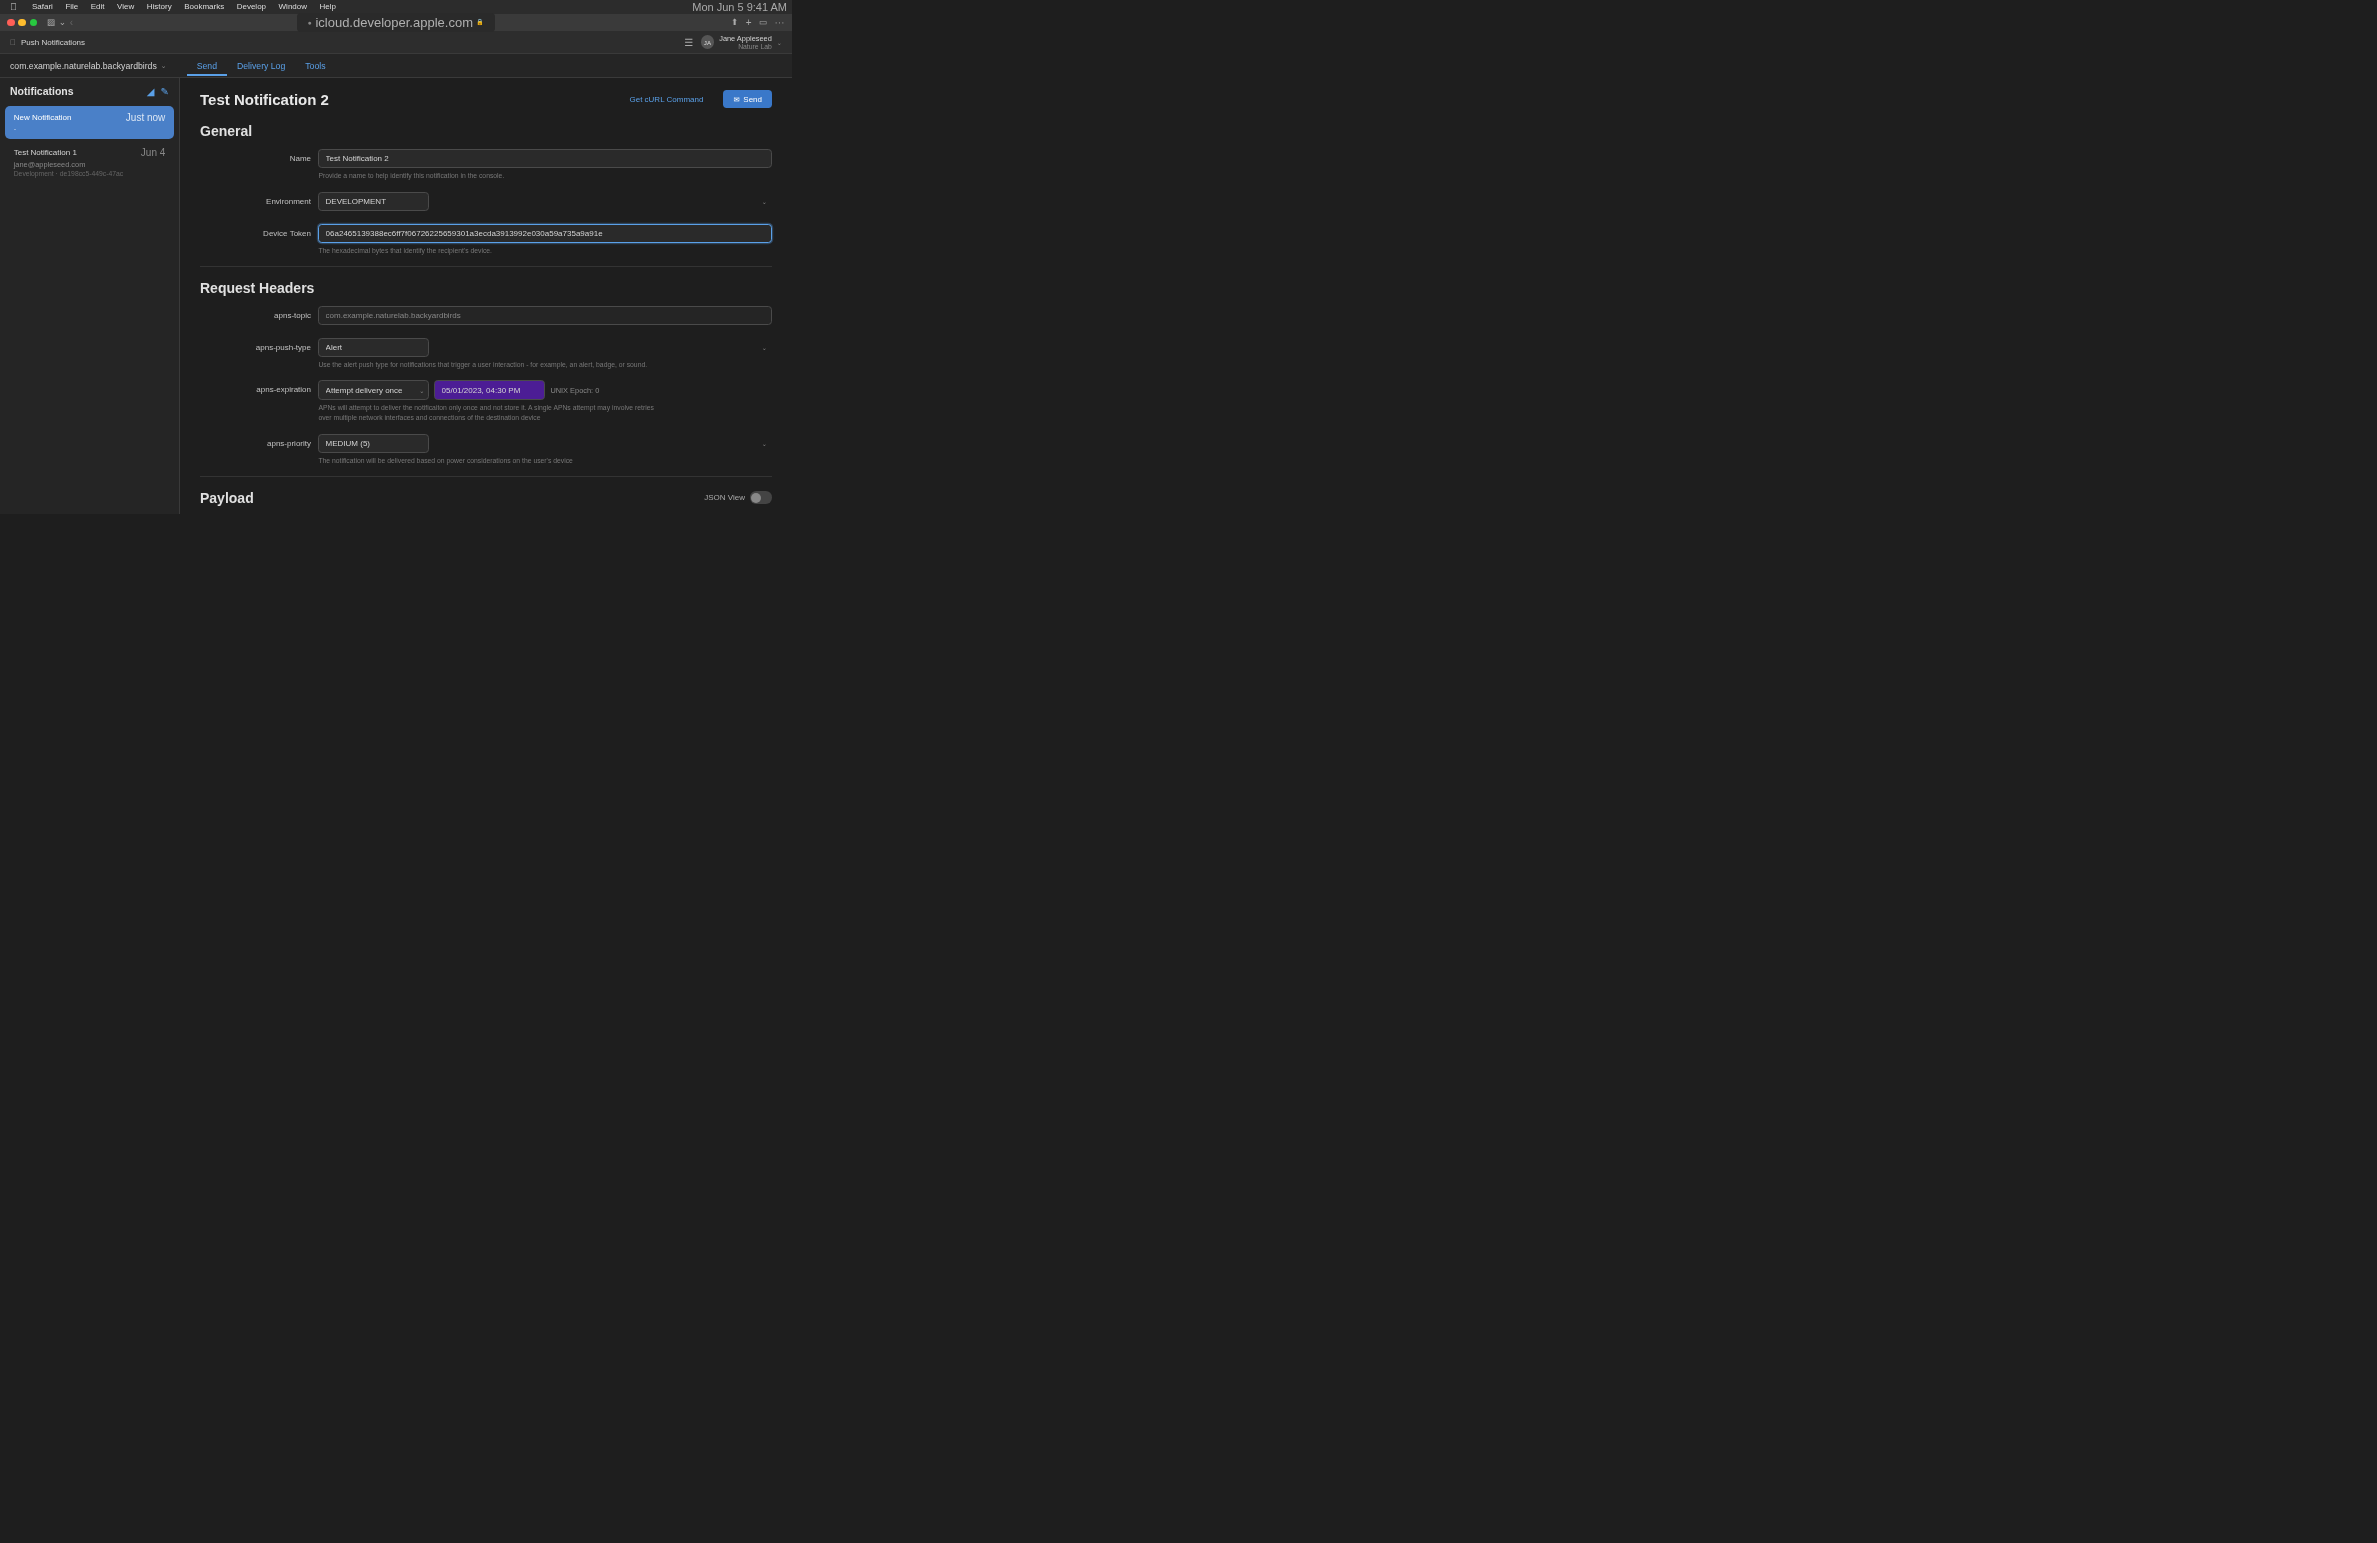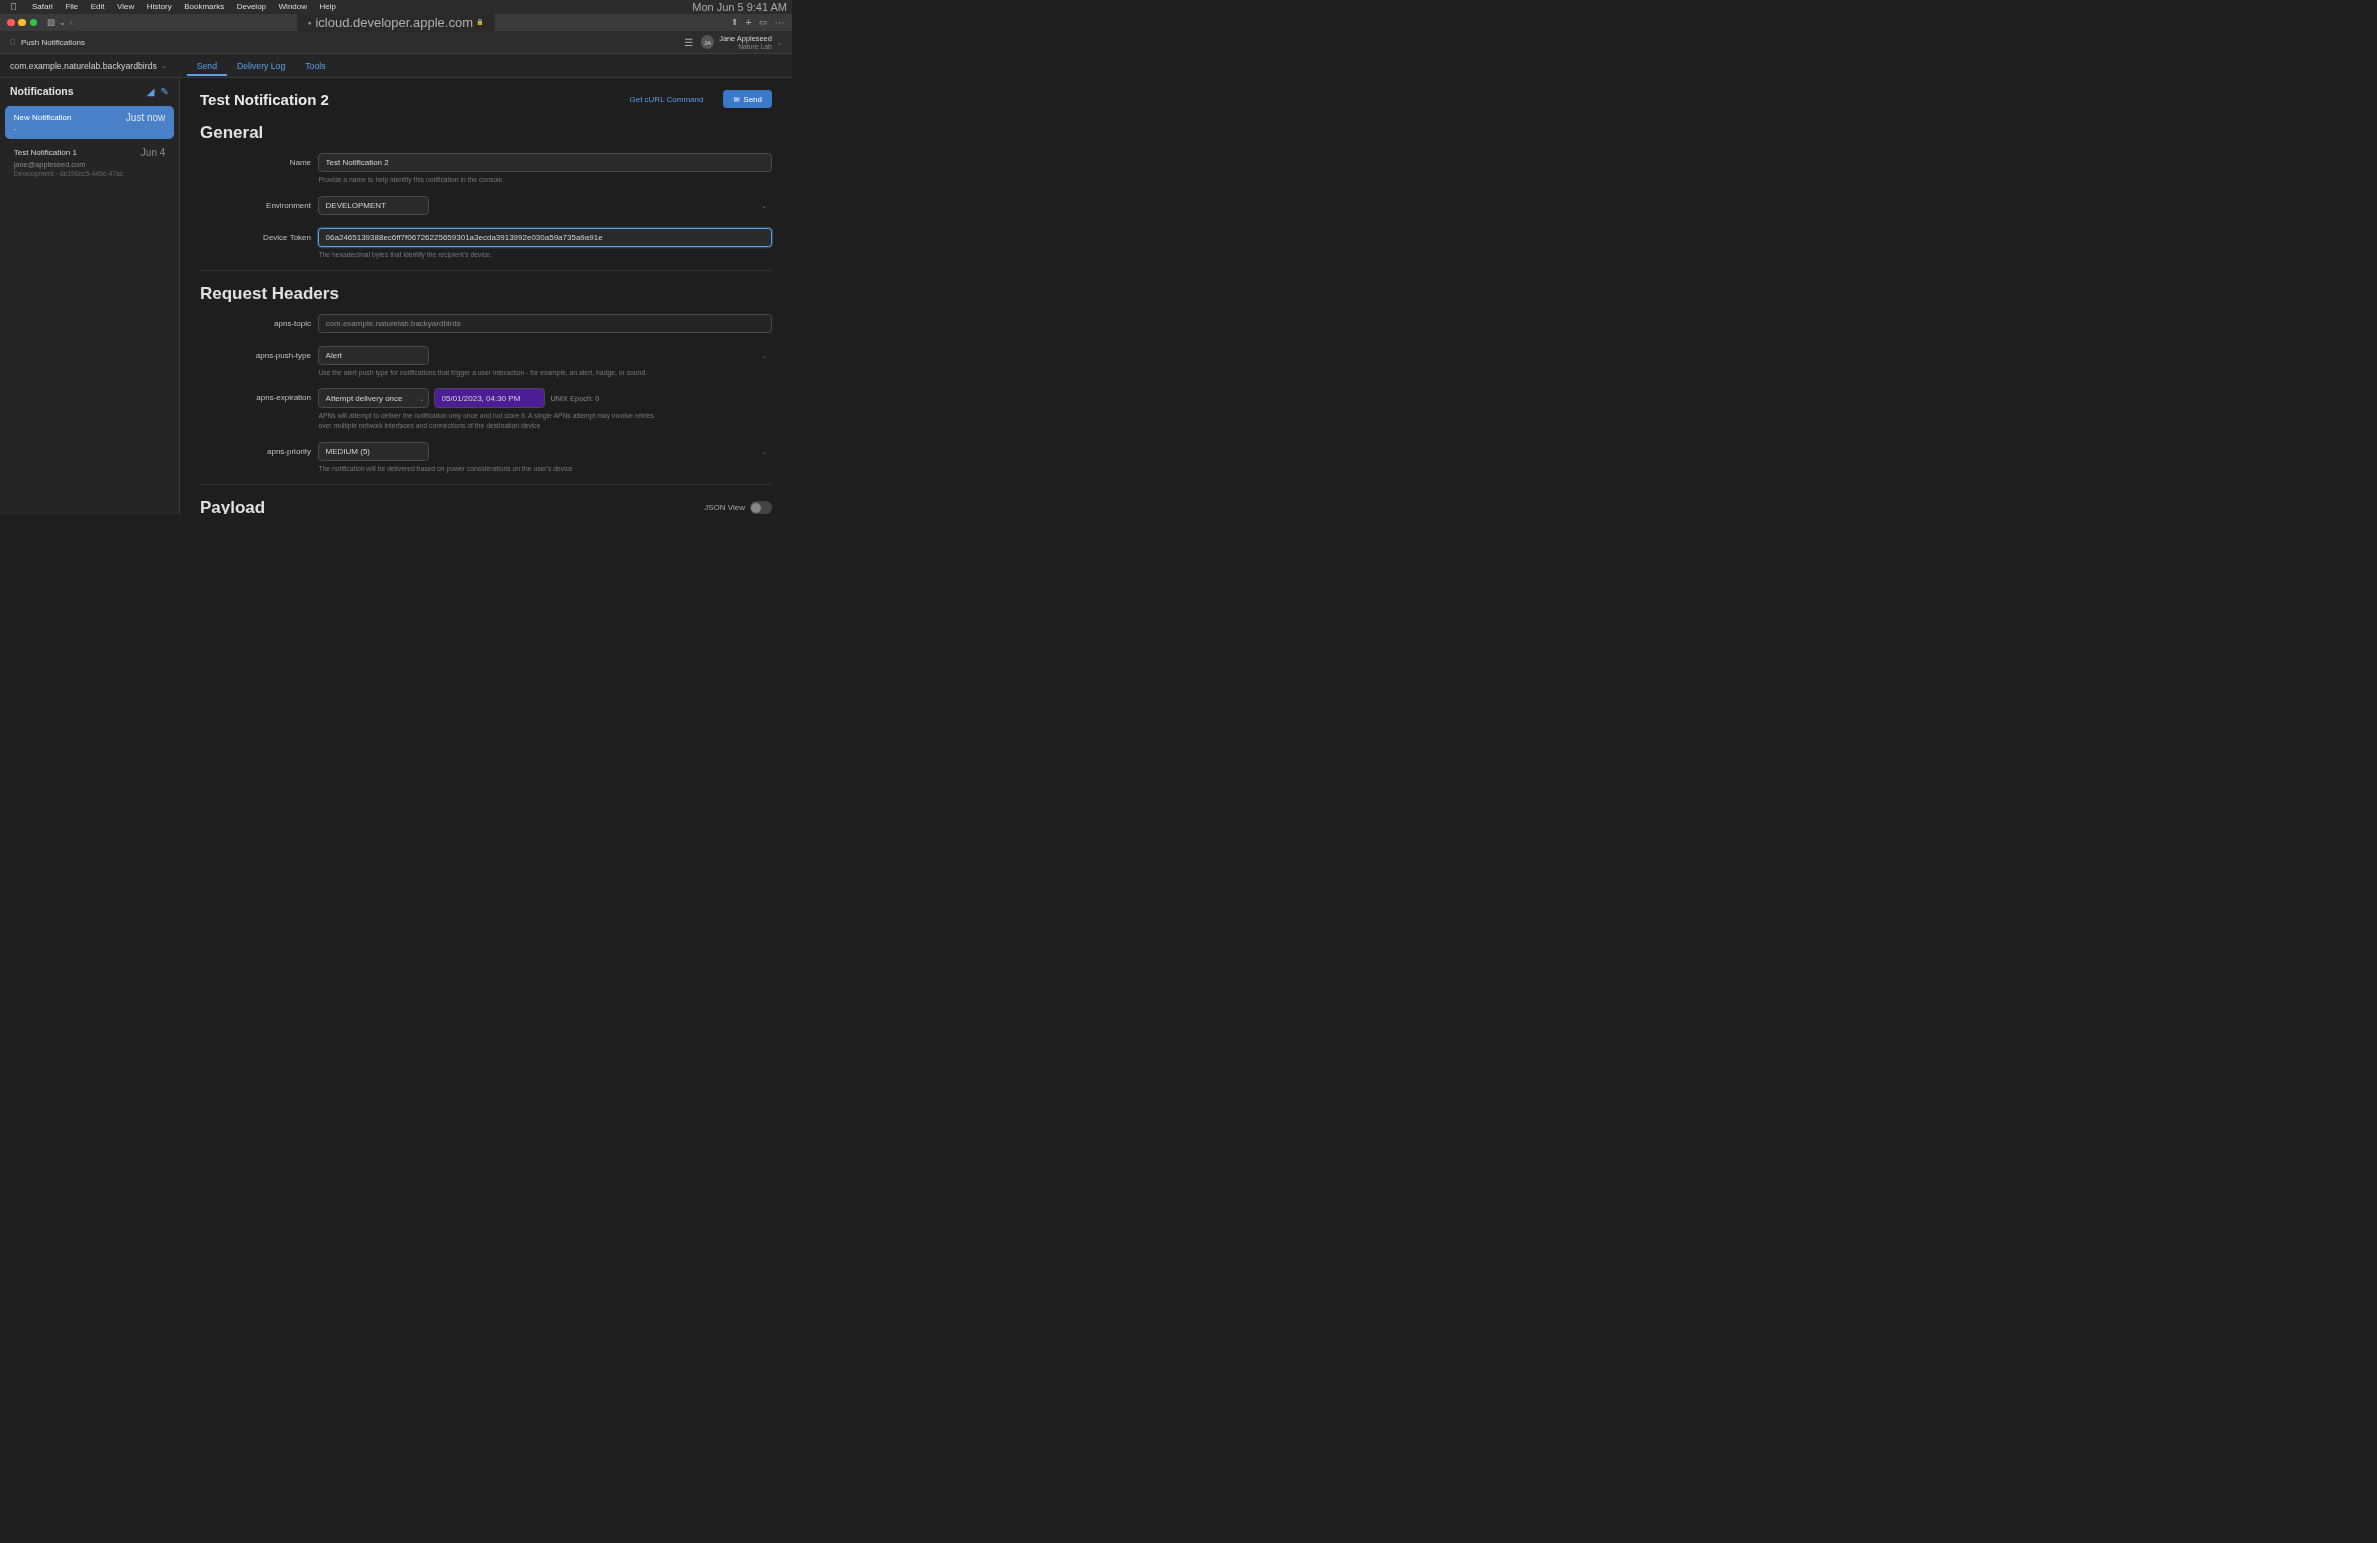--- a/index.html
+++ b/index.html
@@ -292,21 +292,21 @@
       font-size: 8px;
       cursor: pointer;
       display: flex;
       align-items: center;
       gap: 3.7px;
     }
     .send-icon { font-size: 7.4px; }
 
     
     .section-title {
-      font-size: 17px;
+      font-size: 14px;
       font-weight: 600;
       color: #e0e0e0;
       margin-bottom: 10px;
     }
 
     
     .form-row {
       display: grid;
       grid-template-columns: 111px 1fr;
       gap: 7.4px;

